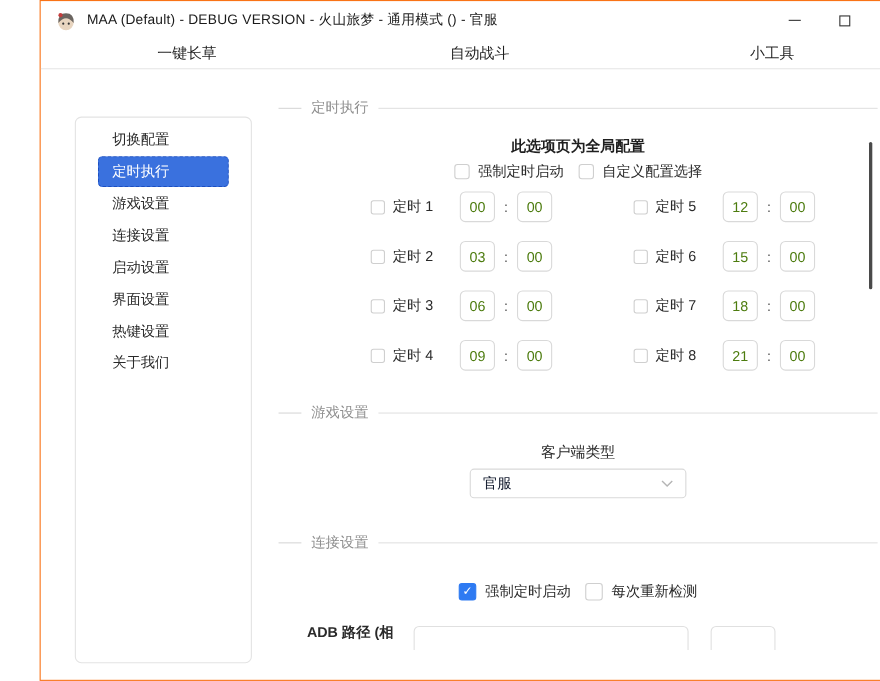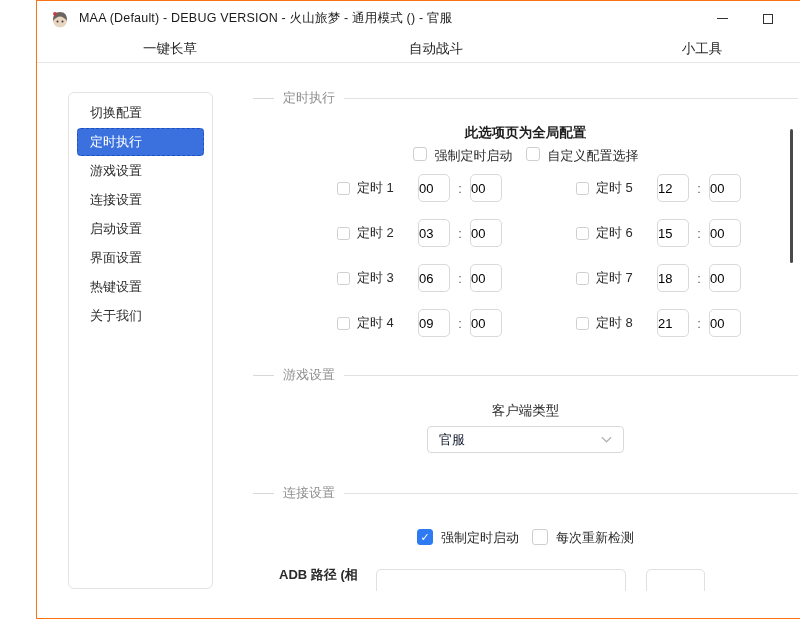--- a/index.html
+++ b/index.html
@@ -20,54 +20,54 @@
   
   .tabbar{ position:absolute; top:35px; left:0; right:0; height:27px; display:flex;
            border-bottom:1px solid #e7e7e7; }
   .tab{ flex:1 1 0; display:flex; align-items:center; justify-content:center;
         font-size:13.5px; color:#1f1f1f; position:relative; cursor:default; }
   .tab.active{ color:var(--accent-tab,#2b5fd9); }
   .tab.active::after{ content:""; position:absolute; left:0; right:0; bottom:-2px; height:3px;
         background:var(--accent-tab,#2b5fd9); }
 
   
-  .sidebar{ position:absolute; left:31px; top:91px; width:145px; height:497px;
-            background:#fff; border:1px solid #e3e3e3; border-radius:6px; padding:5px 8px; }
+  .sidebar{ position:absolute; left:31px; top:105px; width:161px; height:497px;
+            background:#fff; border:1px solid #e3e3e3; border-radius:6px; padding:5px 20px; }
   .side-item{ height:28px; margin:1px 0; line-height:26px; padding-left:12px; font-size:13px;
               color:#2a2a2a; border-radius:4px; border:1px dashed transparent; cursor:default; }
   .side-item.selected{ background:var(--accent-sidebar,#3a71de); color:#fff;
               border:1px dashed var(--accent-sidebar-border,#1d4fc0); }
 
   
   .content{ position:absolute; left:216px; top:62px; width:545px; height:528px; overflow:hidden; }
   .sec-header{ display:flex; align-items:center; height:16px; margin-top:27px; }
   .sec-header .dash{ width:21px; height:0; border-top:1px solid #d8d8d8; }
   .sec-header .lbl{ margin:0 9px 0 9px; font-size:13px; color:#8f8f8f; white-space:nowrap; }
   .sec-header .line{ flex:1 1 auto; height:0; border-top:1px solid #e2e2e2; }
   .sec-header.h2{ margin-top:30px; } .sec-header.h3{ margin-top:32px; }
 
   .global-note{ margin-top:18px; height:18px; text-align:center; font-size:13.5px; font-weight:700; color:#1f1f1f; }
 
   .opt-row{ margin-top:6px; height:16px; display:flex; justify-content:center; align-items:center; gap:13px; }
-  .opt{ display:flex; align-items:flex-start; gap:8px; font-size:13px; color:#2a2a2a; }
+  .opt{ display:flex; align-items:center; gap:8px; font-size:13px; color:#2a2a2a; }
 
   .cb{ width:14px; height:14px; border:1px solid #cfcfcf; border-radius:3px; background:#fff;
        display:inline-flex; align-items:center; justify-content:center; flex:0 0 auto; cursor:default; }
   .cb.small{ width:13px; height:13px; border-radius:2.5px; }
   .cb.big{ width:16px; height:16px; }
   .cb.checked{ background:var(--accent-checkbox,#2e7af2); border-color:var(--accent-checkbox,#2e7af2); }
   .cb.checked::after{ content:"✓"; color:#fff; font-size:11px; font-weight:700; line-height:1; }
 
   .timer-grid{ margin:10px 0 0 84px; display:grid; grid-template-columns:auto auto;
                column-gap:28px; row-gap:20px;gap:17px; }
   .timer-cell{ display:flex; align-items:center; height:28px; }
   .timer-cell .cb{ margin-right:7px; }
   .t-label{ width:61px; font-size:13px; color:#2a2a2a; }
   .num-box{ width:32px; height:28px; border:1px solid #d9d9d9; border-radius:5px; background:#fff;
-            text-align:left; font-size:13px; color:#000000; font-family:"Liberation Sans",sans-serif; outline:none; }
+            text-align:center; font-size:13px; color:#4d7c0f; font-family:"Liberation Sans",sans-serif; outline:none; }
   .colon{ width:20px; text-align:center; font-size:13px; color:#555; }
 
   .center-label{ margin-top:19px; height:17px; text-align:center; font-size:13.5px; color:#2a2a2a; }
   .dropdown{ margin:7px auto 0; width:197px; height:27px; border:1px solid #d9d9d9; border-radius:4px;
              background:#fff; display:flex; align-items:center; padding:0 10px 0 11px; cursor:default; }
   .dropdown .val{ flex:1 1 auto; font-size:13px; color:#0f172a; }
   .chevron{ width:13px; height:13px; flex:0 0 auto; }
 
   .adb-row{ margin-top:17px; display:flex; align-items:flex-start; }
   .adb-label{ margin-left:26px; width:97px; padding-top:2px; font-size:13px; color:#2a2a2a; white-space:nowrap; overflow:hidden;font-weight:bold; }

